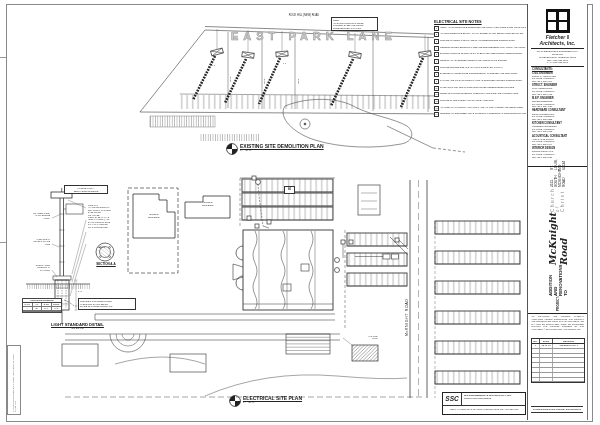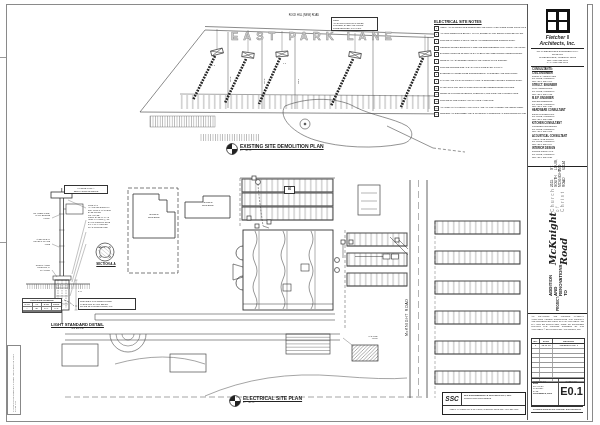--- a/index.html
+++ b/index.html
@@ -637,31 +637,17 @@
           <span></span>
           <span></span>
         </div>
       <div class="revrow">
           <span></span>
           <span></span>
           <span></span>
         </div>
     </div>
 
-    <div class="abs info">
-      <div class="info-l">
-        <div class="lbl">PROJECT NO.</div>
-        <div class="val">0319</div>
-        <div class="lbl">DRAWN BY:</div>
-        <div class="lbl">CHECKED:</div>
-        <div class="lbl">DATE:</div>
-        <div class="val" style="font-size:2px">NOVEMBER 3, 2003</div>
-      </div>
-      <div class="info-r">
-        <div class="lbl">SHEET NO.</div>
-        <div class="sheetno">E0.1</div>
-      </div>
-    </div>
 
     <div class="abs issue">CONSTRUCTION ISSUE DRAWINGS</div>
   </div>
 
 </div>
 
 </body></html>

